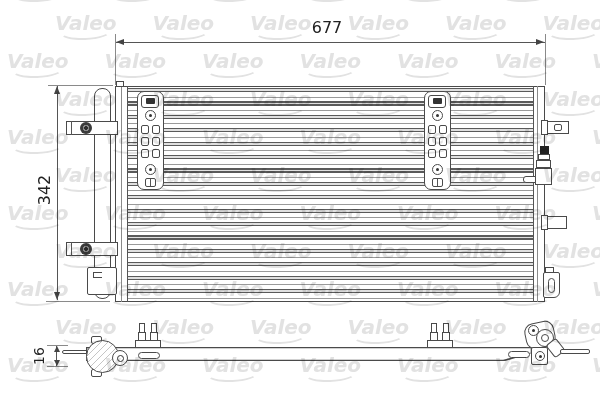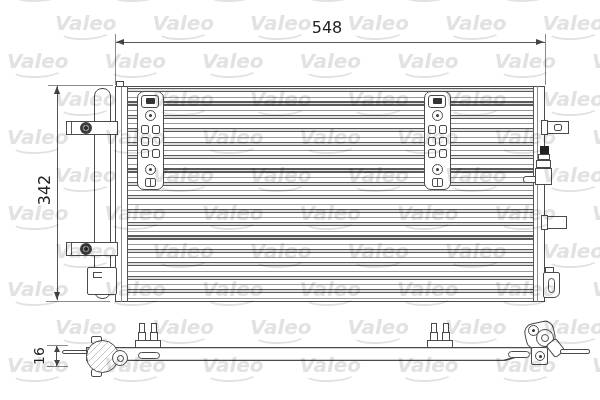--- a/index.html
+++ b/index.html
@@ -117,21 +117,21 @@
 
     <div class="box" style="left:546px;top:216px;width:21px;height:13px;"></div>
     <div class="box" style="left:541px;top:215px;width:7px;height:15px;"></div>
 
     <div class="box" style="left:545px;top:267px;width:9px;height:6px;"></div>
     <div class="box" style="left:543px;top:272px;width:17px;height:26px;border-radius:2px 2px 6px 2px;"></div>
     <div class="hole" style="left:548px;top:278px;width:7px;height:15px;border-radius:3.5px;"></div>
   </div>
 
   <div>
-    <div class="dimtxt" style="left:297px;top:19px;width:60px;font-size:16px;">548</div>
+    <div class="dimtxt" style="left:297px;top:19px;width:60px;font-size:16px;">677</div>
     <div class="ln" style="left:115px;top:42px;width:430px;height:1.1px;"></div>
     <div class="ar ar-l" style="left:116px;top:39px;"></div>
     <div class="ar ar-r" style="left:536px;top:39px;"></div>
     <div class="ln thin" style="left:115px;top:34px;width:1px;height:51px;"></div>
     <div class="ln thin" style="left:545px;top:34px;width:1px;height:51px;"></div>
   </div>
 
   <div>
     <div class="dimtxt rot" style="left:28px;top:181px;width:34px;height:18px;font-size:16px;">342</div>
     <div class="ln" style="left:57px;top:86px;width:1.1px;height:214px;"></div>

